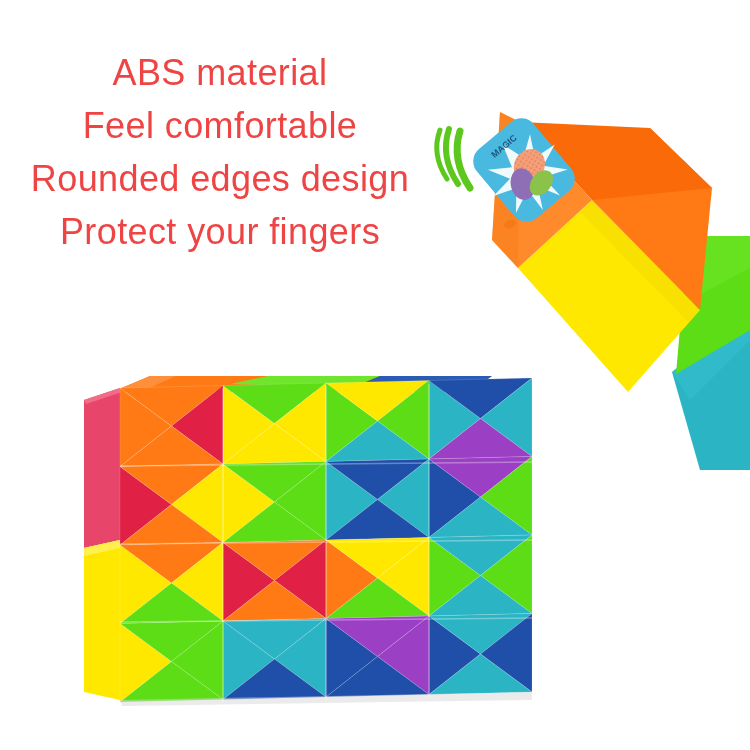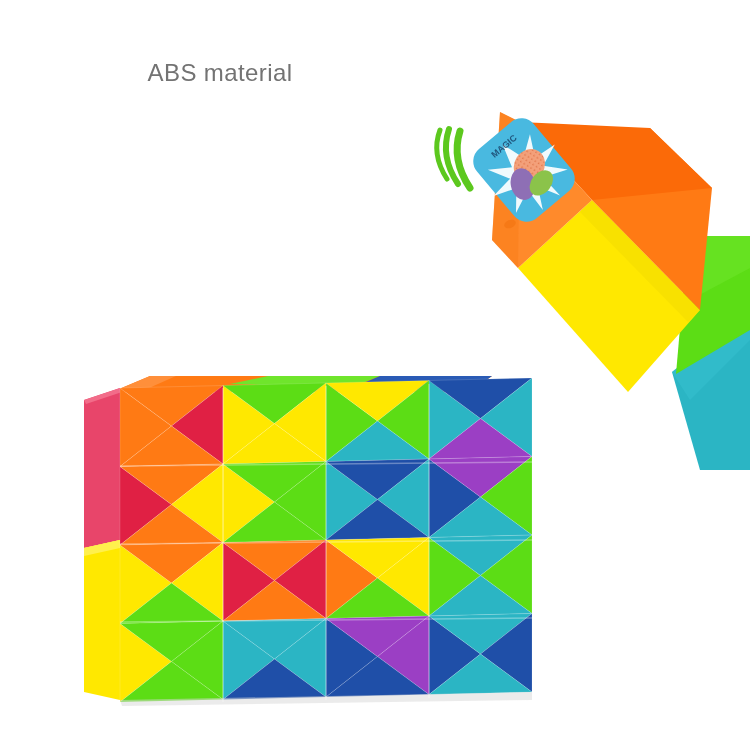--- a/index.html
+++ b/index.html
@@ -19,23 +19,23 @@
 
   
   #copy-block {
     position: absolute;
     left: 0;
     top: 46px;
     width: 440px;
     text-align: center;
   }
   .copy-line {
-    color: #737373;
+    color: #ef4444;
     font-family: "Liberation Sans", sans-serif;
-    font-size: 24px;
+    font-size: 36px;
     font-weight: 400;
     line-height: 53px;
     letter-spacing: 0.4px;
     white-space: nowrap;
   }
 
   
   .art {
     position: absolute;
     left: 0;
@@ -212,15 +212,18 @@
           <line x1="326" y1="386" x2="326" y2="700"></line>
           <line x1="429" y1="384" x2="429" y2="698"></line>
         </g>
       </g>
 
     </g>
   </svg>
 
   <div id="copy-block">
     <div class="copy-line">ABS  material</div>
+    <div class="copy-line">Feel  comfortable</div>
+    <div class="copy-line">Rounded  edges  design</div>
+    <div class="copy-line">Protect  your  fingers</div>
   </div>
 
 </div>
 
 </body></html>

